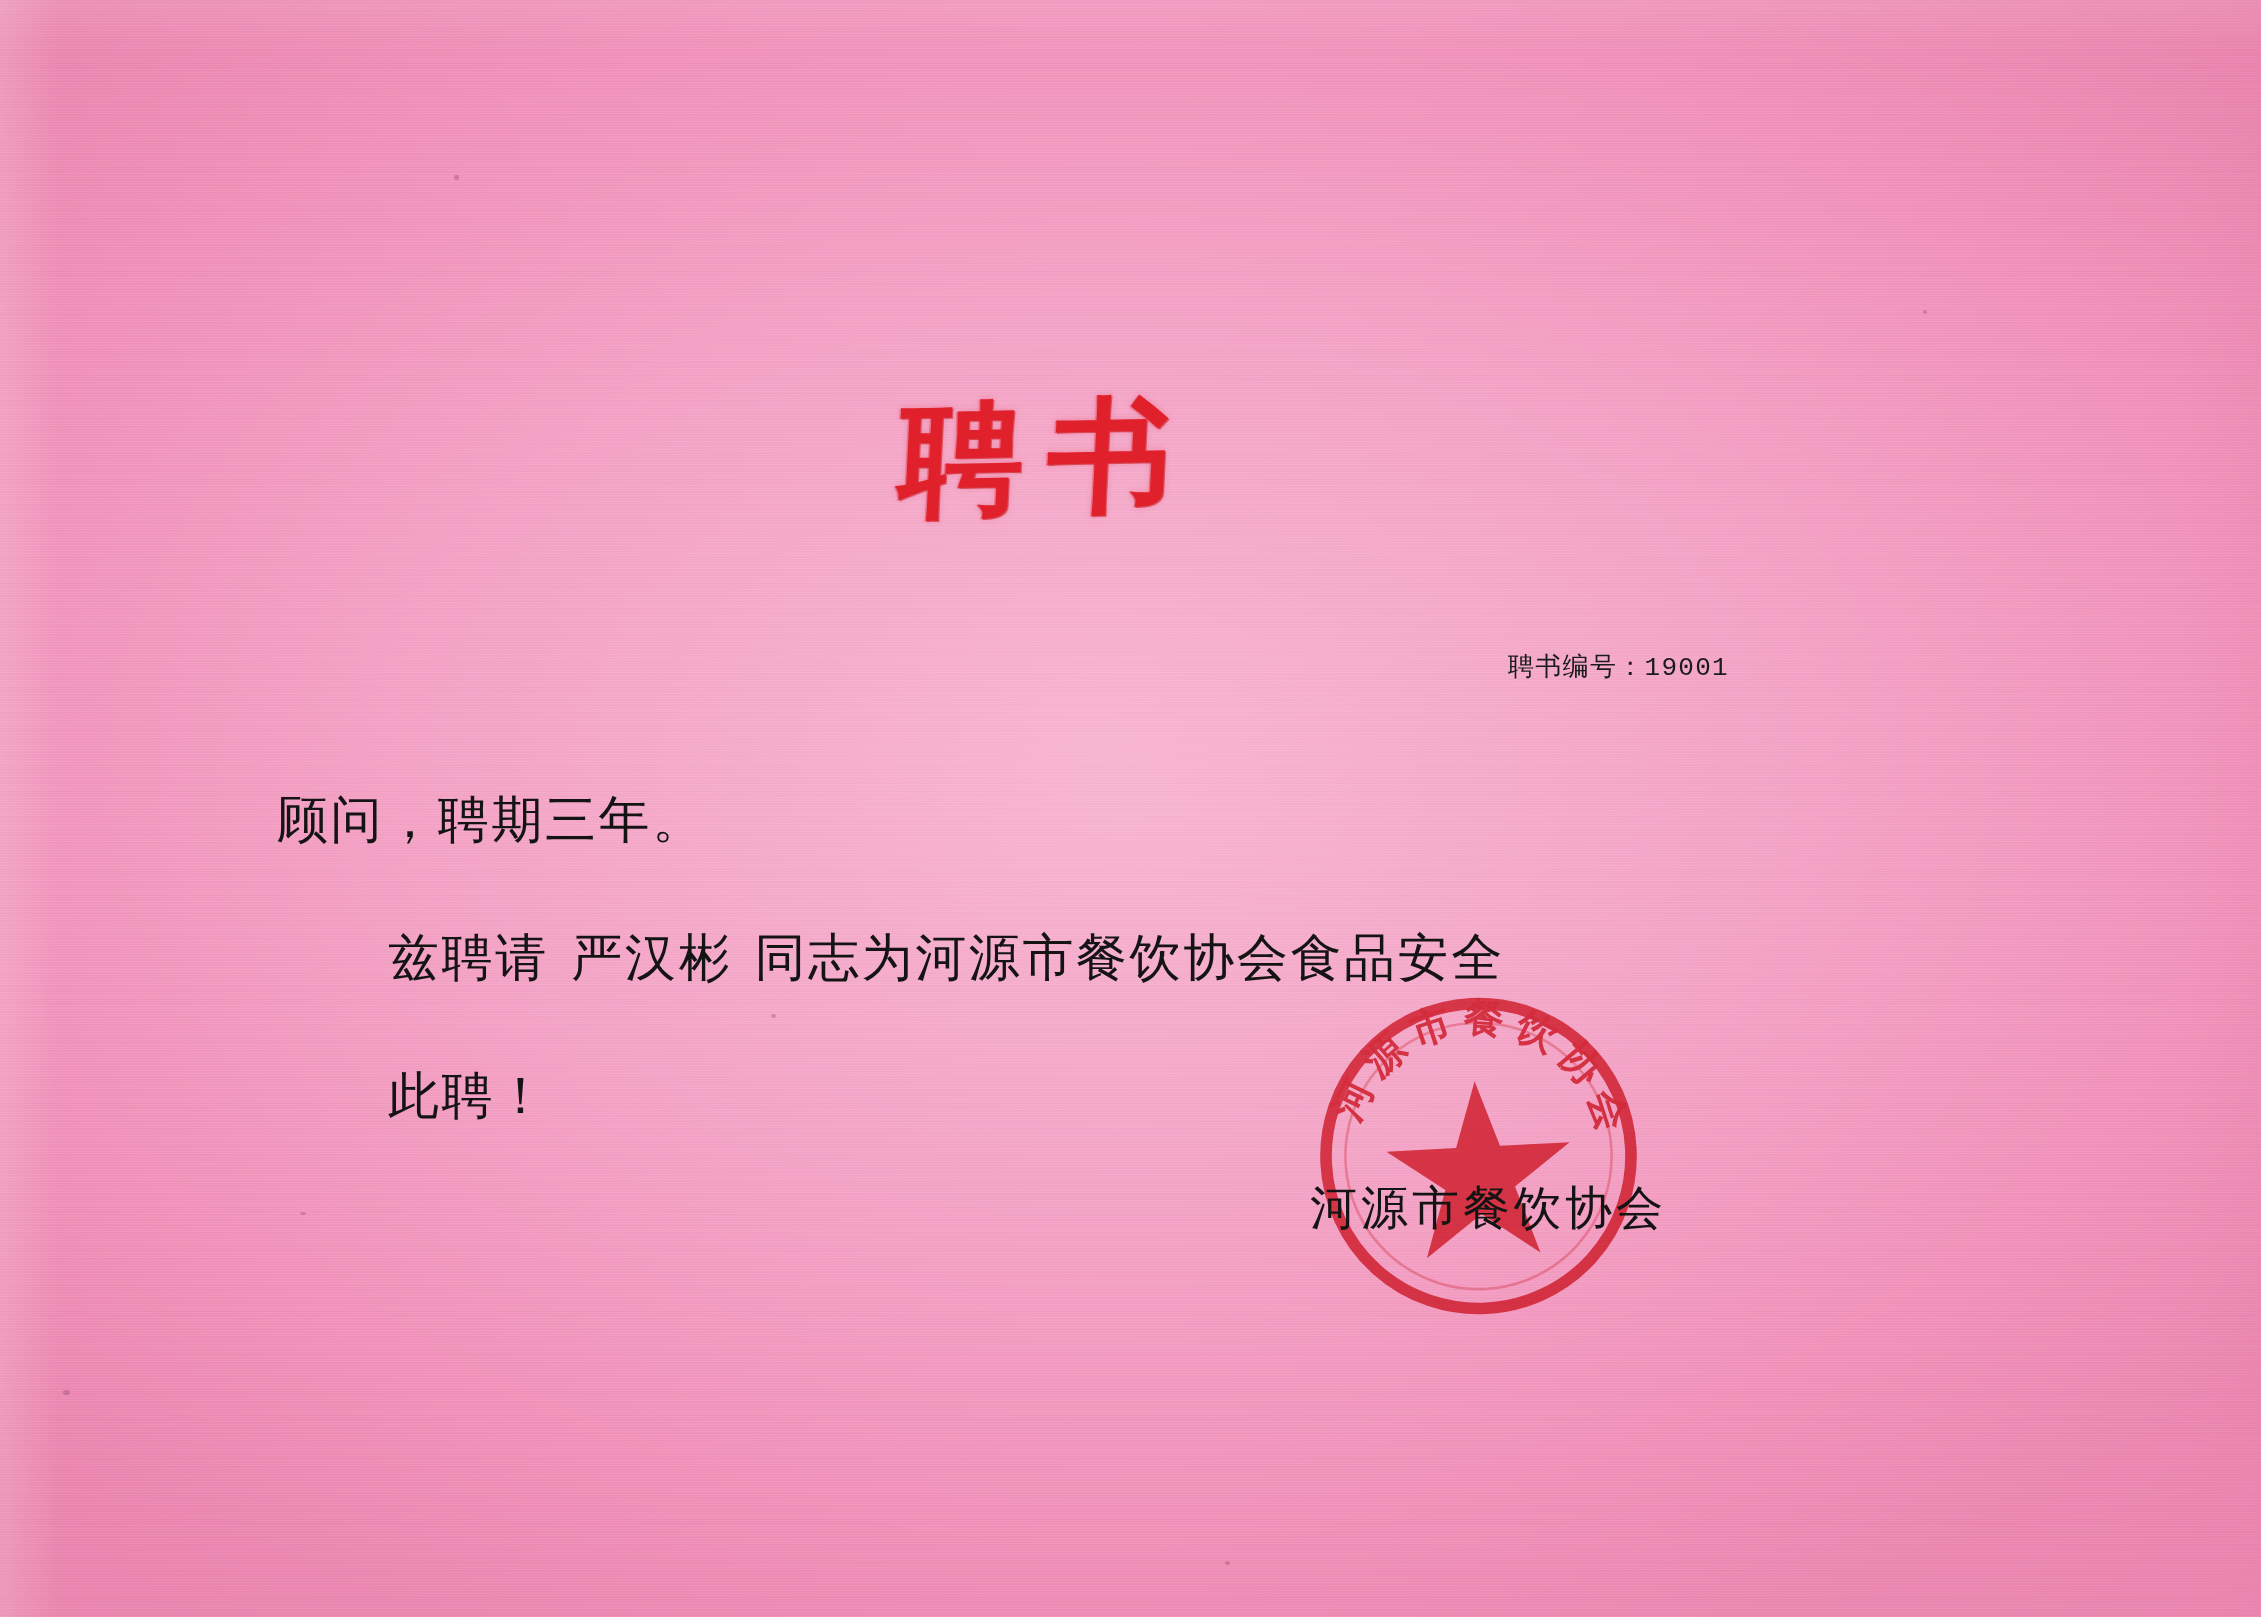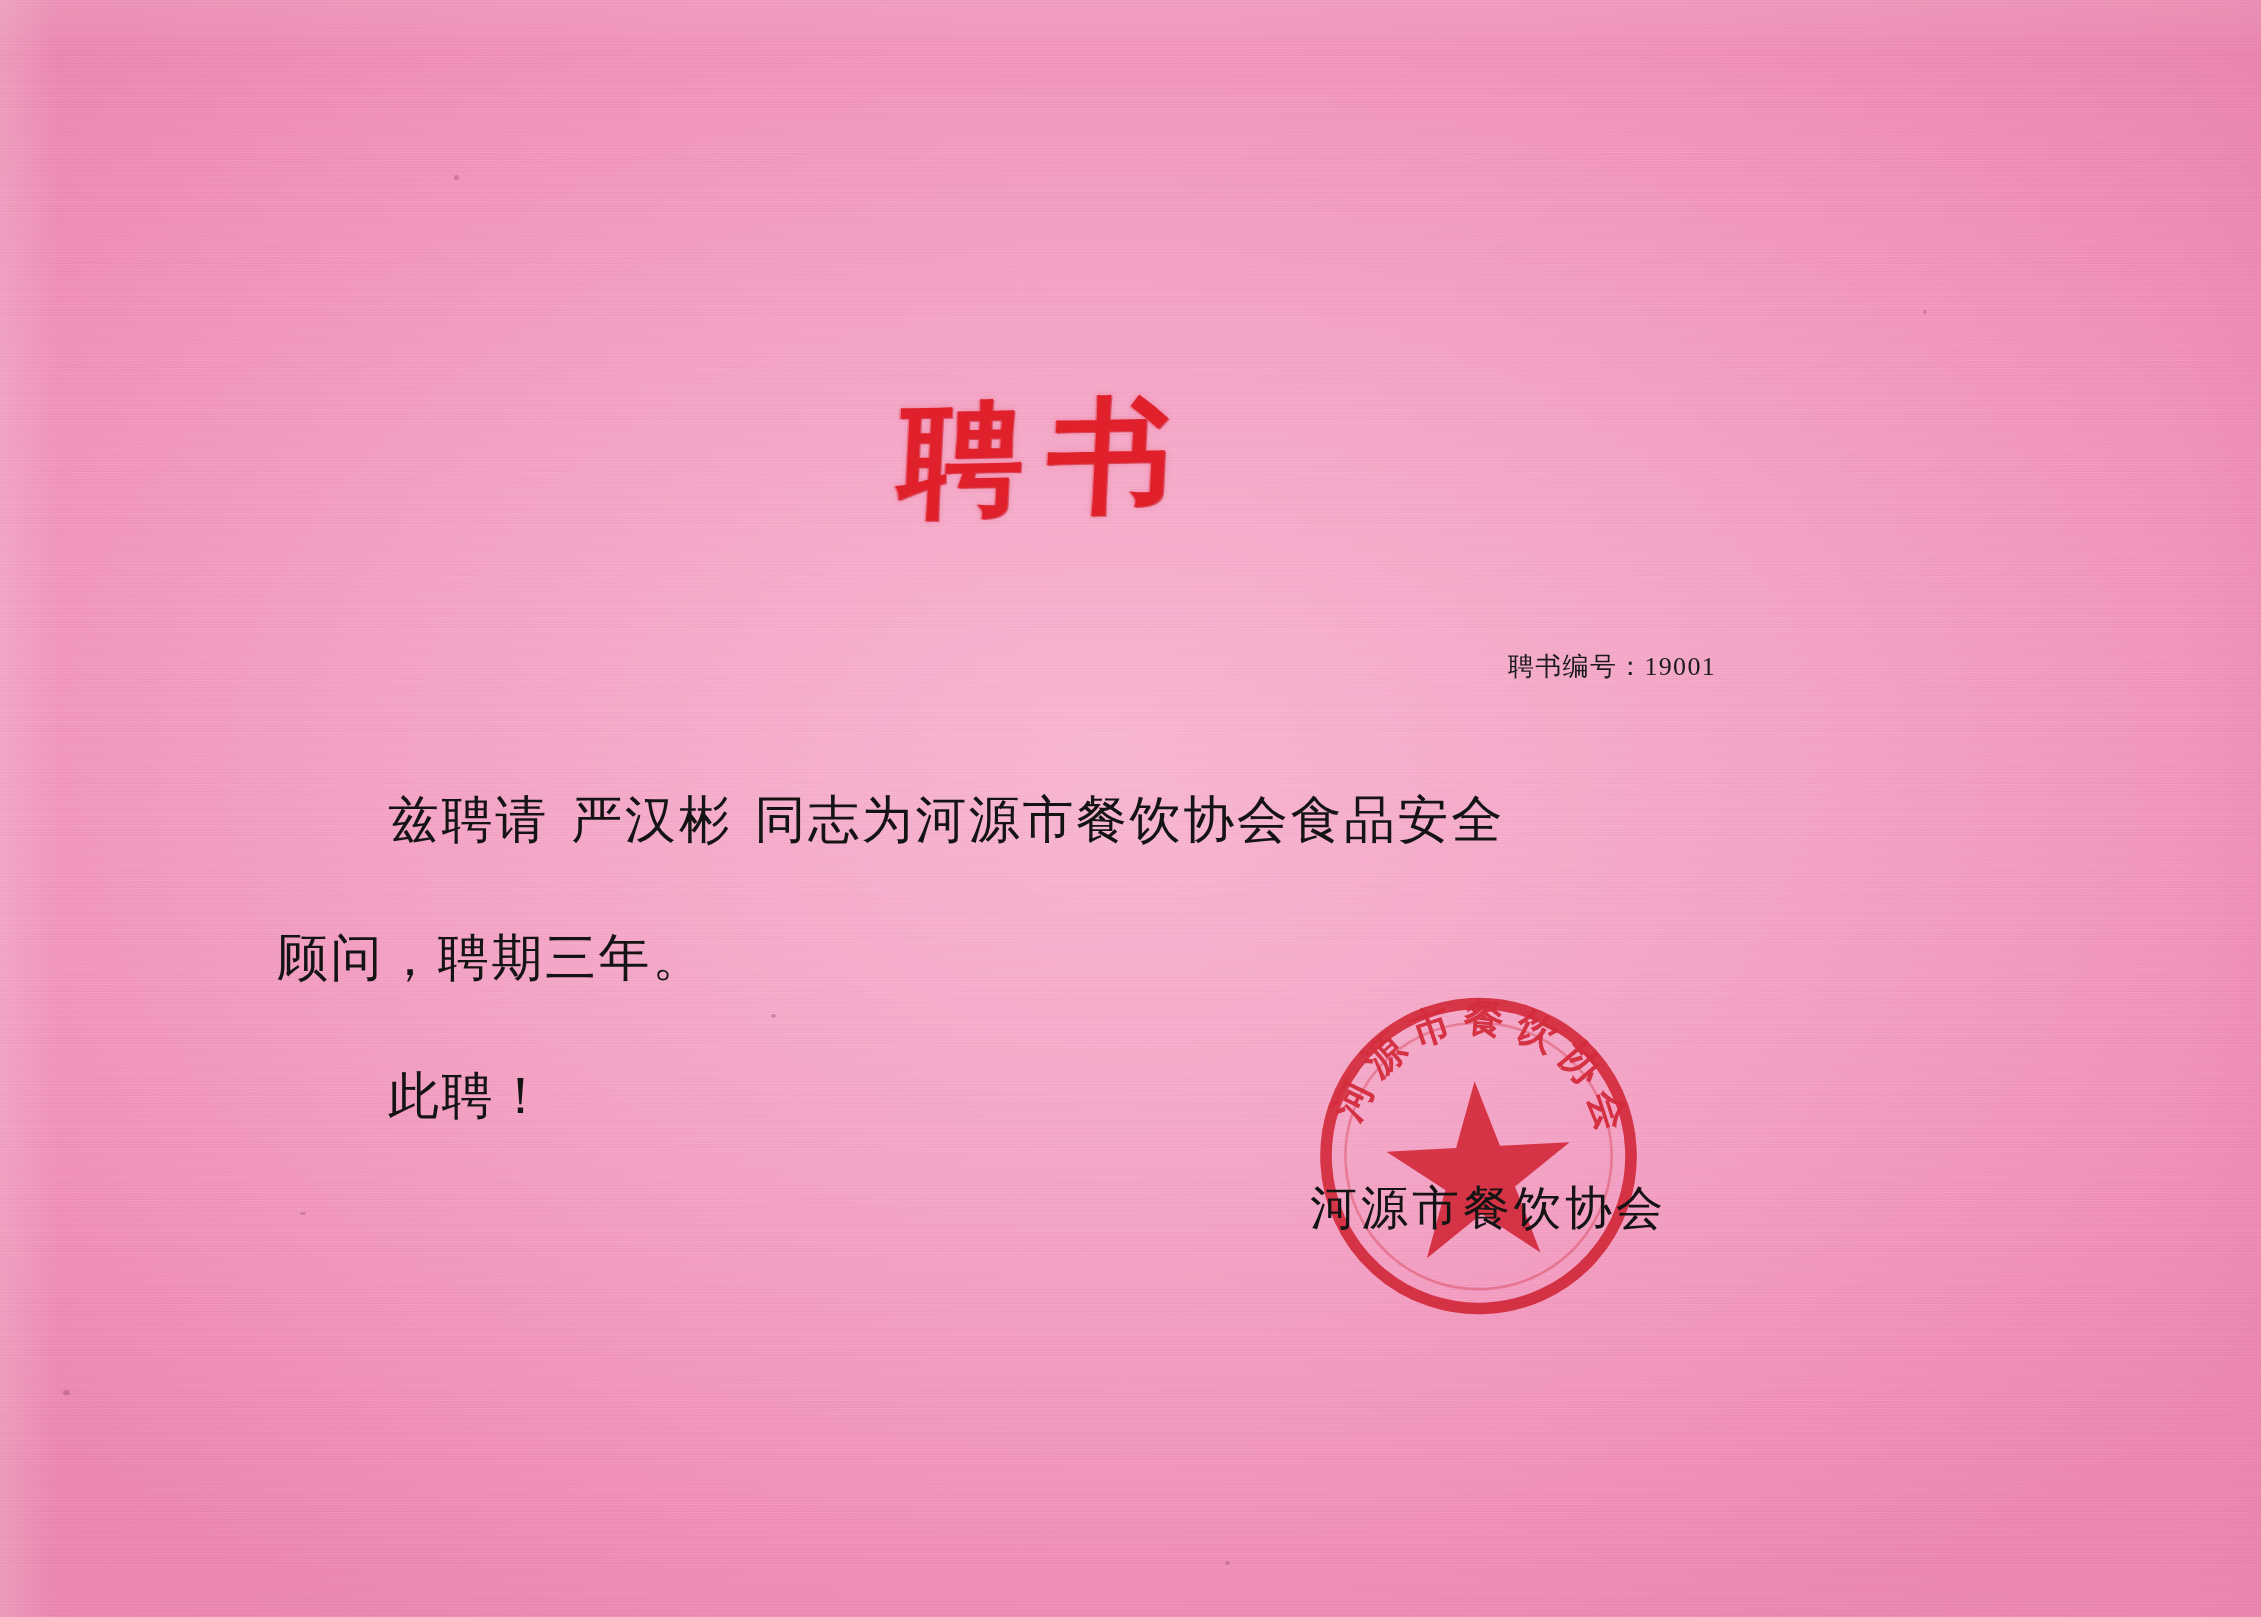--- a/index.html
+++ b/index.html
@@ -74,21 +74,21 @@
 
   
   .serial {
     position: absolute;
     left: 1508px;
     top: 649px;
     color: #1b1b1b;
     font-size: 26px;
     letter-spacing: 1.3px;
     white-space: nowrap;
-    font-family: Liberation Serif, serif;
+    font-family: Liberation Mono, monospace;
   }
 
   
   .body-block {
     position: absolute;
     left: 277px;
     top: 751px;
     width: 1528px;
     color: #141414;
     font-size: 51px;
@@ -153,24 +153,24 @@
   <div class="speck" style="left:63px;   top:1390px; width:6.6px; height:4.6px;"></div>
   <div class="speck" style="left:1225px; top:1561px; width:4.6px;  height:4px;"></div>
 
   <div class="title">聘书</div>
 
   <div class="serial">
     <span>聘书编号：</span><span>19001</span>
   </div>
 
   <div class="body-block">
+    <div class="body-line">顾问，聘期三年。</div>
     <div class="body-line indent">
       <span>兹聘请</span><span class="name-gap">严汉彬</span><span>同志为河源市餐饮协会食品安全</span>
     </div>
-    <div class="body-line">顾问，聘期三年。</div>
     <div class="body-line indent">此聘！</div>
   </div>
 
   <div class="seal">
     <svg viewBox="0 0 260 260" xmlns="http://www.w3.org/2000/svg">
       <defs>
         <path id="sealArc" d="M 130,130 m -96,0 a 96,96 0 1,1 192,0 a 96,96 0 1,1 -192,0"></path>
       </defs>
       <circle cx="130" cy="130" r="118" fill="none" stroke="#d8232f" stroke-width="9" opacity="0.92"></circle>
       <circle cx="130" cy="130" r="103" fill="none" stroke="#d8232f" stroke-width="2" opacity="0.35"></circle>

